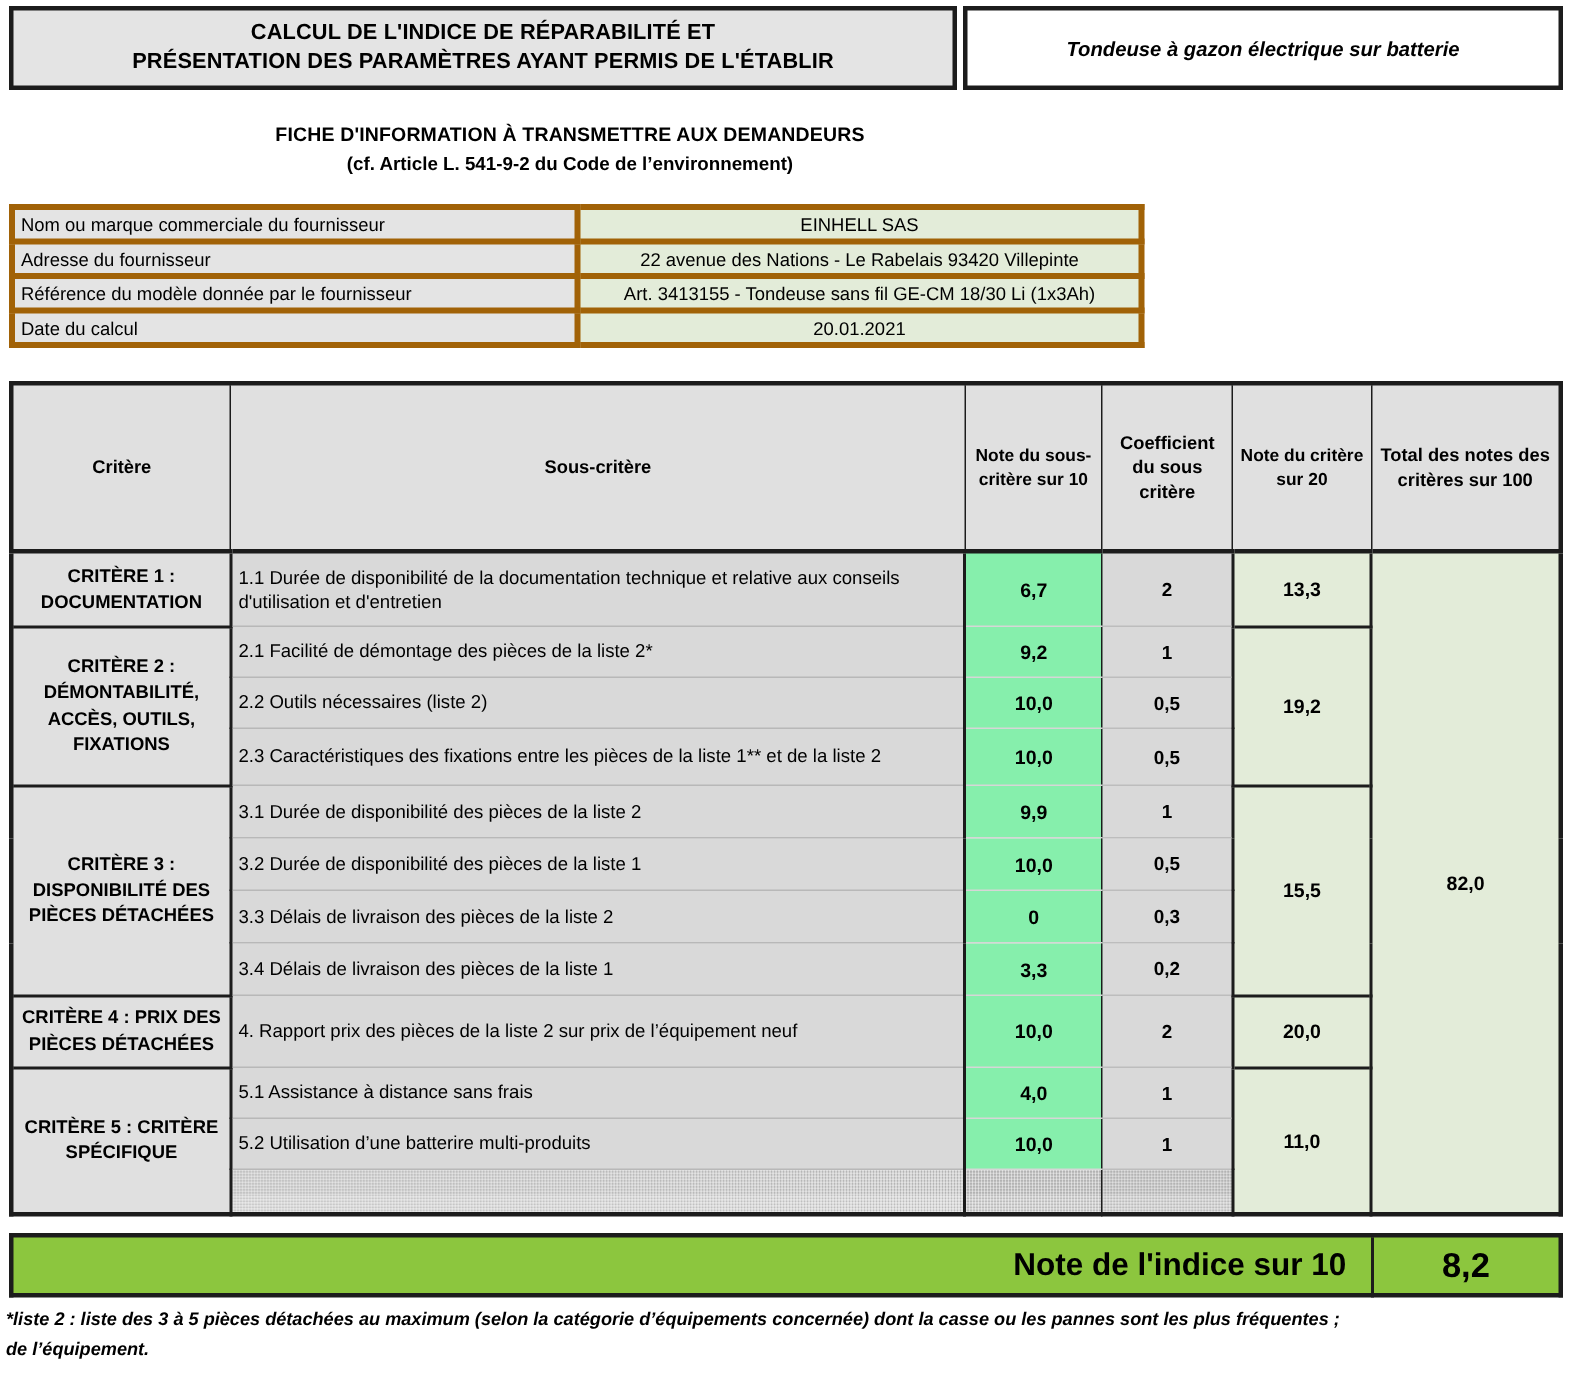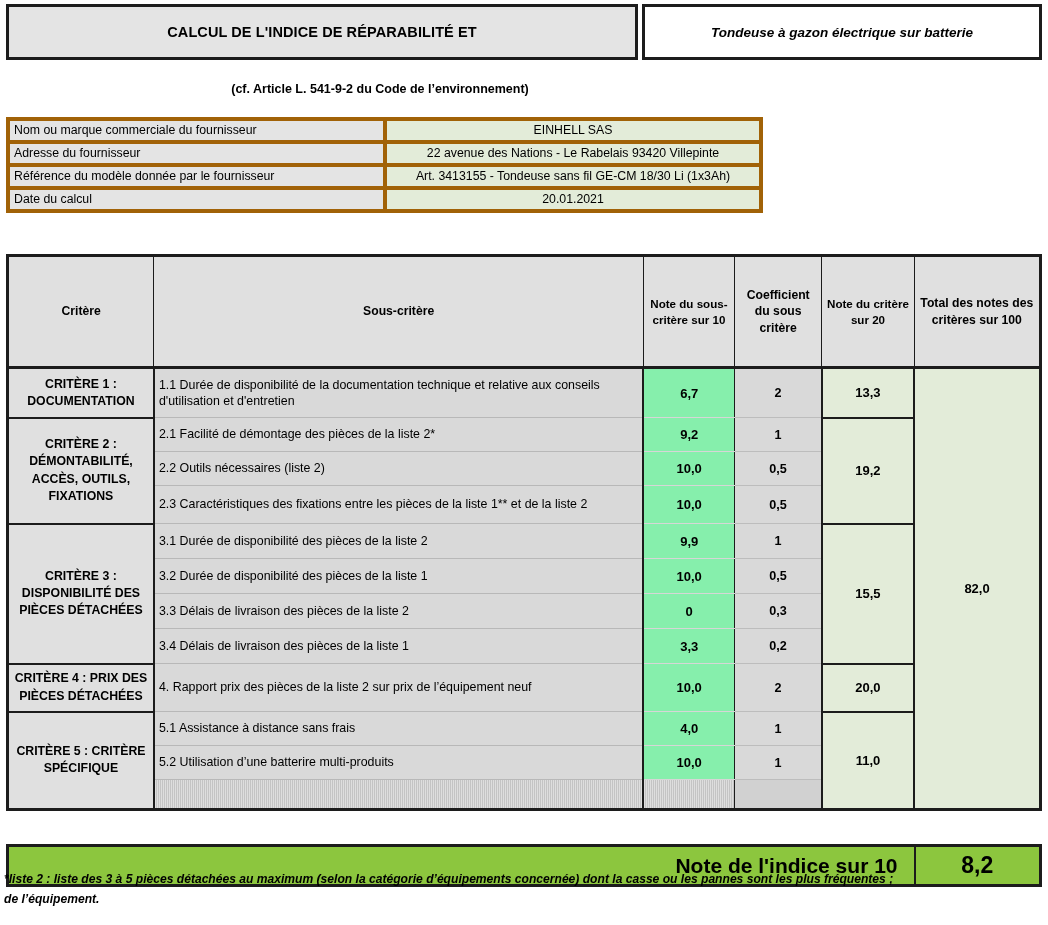--- a/index.html
+++ b/index.html
@@ -239,21 +239,21 @@
   }
   td.hatch.hc {
     border-left: 1px solid #1c1c1c;
     border-right: 2px solid #1c1c1c;
   }
 
   
   .indexbar {
     position: absolute;
     left: 6px;
-    top: 840px;
+    top: 818px;
     width: 1036px;
     height: 40px;
     border-collapse: collapse;
     table-layout: fixed;
     border: 3px solid #1c1c1c;
   }
   .indexbar td {
     background: #8cc63e;
     border: 2px solid #1c1c1c;
     box-sizing: border-box;
@@ -286,25 +286,27 @@
   .footnotes p { margin: 0; }
 </style>
 </head>
 <body>
 
 <div class="page">
 
   <div class="title-band">
     <div class="title-main">
       <div class="tl">CALCUL DE L'INDICE DE RÉPARABILITÉ ET</div>
+      <div class="tl">PRÉSENTATION DES PARAMÈTRES AYANT PERMIS DE L'ÉTABLIR</div>
     </div>
     <div class="title-product">Tondeuse à gazon électrique sur batterie</div>
   </div>
 
   <div class="subhead">
+    <div class="sh1">FICHE D'INFORMATION À TRANSMETTRE AUX DEMANDEURS</div>
     <div class="sh2">(cf. Article L. 541-9-2 du Code de l’environnement)</div>
   </div>
 
   <table class="supplier">
     <tbody>
       <tr>
         <td class="lbl">Nom ou marque commerciale du fournisseur</td>
         <td class="val">EINHELL SAS</td>
       </tr>
       <tr>

